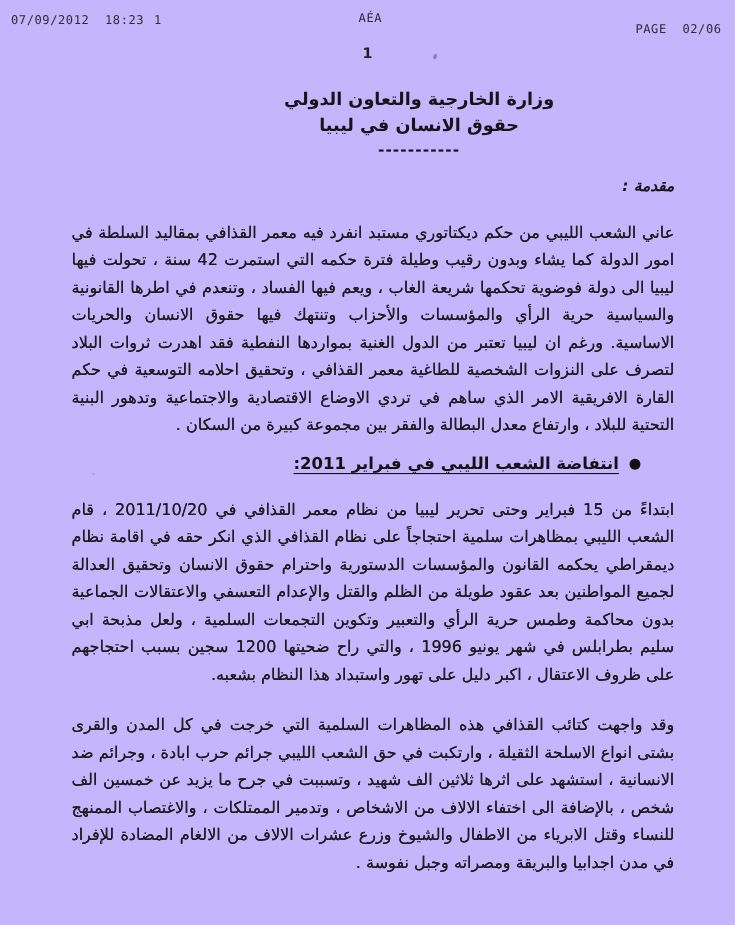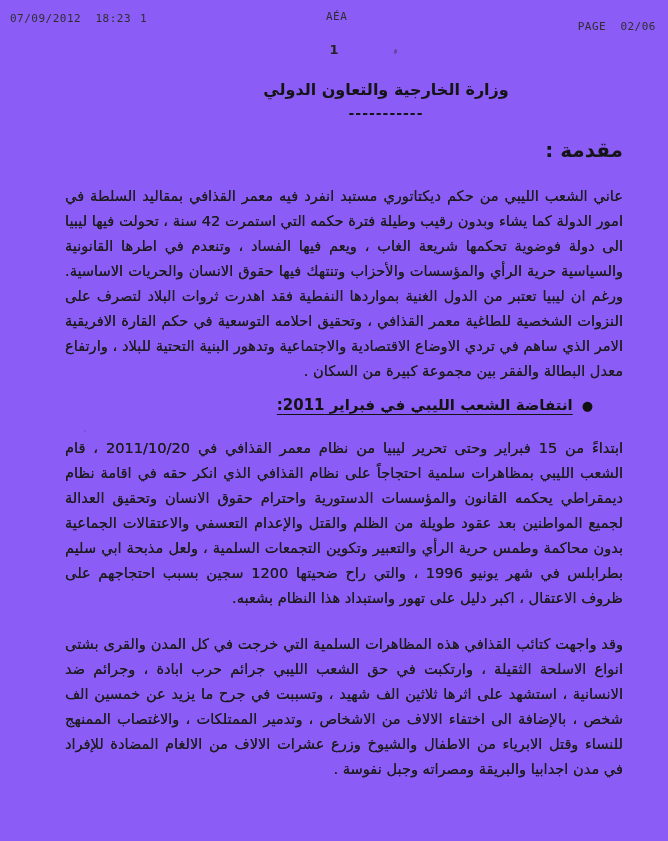--- a/index.html
+++ b/index.html
@@ -1,20 +1,20 @@
 <!DOCTYPE html>
 <html lang="ar"><head>
 <meta charset="utf-8">
 <style>
   html,body{margin:0;padding:0;background:#e8e8e8;}
   .page{
     position:relative;
     width:668px;height:841px;
     margin:0 auto;
-    background:#8b5cf6;
+    background:#c4b5fd;
     overflow:hidden;
     font-family:"DejaVu Sans",sans-serif;
     color:#1b1b1d;
     box-shadow:0 0 4px rgba(0,0,0,.25);
   }
   
   .fax-header span{
     position:absolute;
     font-family:"DejaVu Sans Mono",monospace;
     font-size:11px;
@@ -28,44 +28,45 @@
   .fh-right{top:20px;right:12px;margin-left:44px;}
   
   .page-number{
     position:absolute;top:42px;left:0;right:0;
     text-align:center;
     font-size:13px;font-weight:bold;color:#222;
   }
   
   .doc{
     position:absolute;
-    top:78px;right:45px;left:65px;
+    top:78px;right:55px;left:65px;
     direction:rtl;
     text-align:right;
   }
   .title-block{
     text-align:center;
     font-weight:bold;
     font-size:16px;
     line-height:24px;
     transform:translateX(42px);
     color:#151517;
   }
   .title-block .divider{
     font-size:14px;
     letter-spacing:1px;
     line-height:18px;
     margin-top:2px;
     direction:ltr;
   }
   .sec-heading{
     font-weight:bold;
-    font-size:20px;
+    font-size:14px;
     margin-top:16px;
     color:#151517;
+    font-style:italic;
   }
   .body-par{
     margin:21px 0 0 0;
     font-size:14.6px;
     line-height:25px;
     text-align:justify;
     text-justify:inter-word;
     color:#1d1d1f;
     text-shadow:0 0 .3px currentColor;
   }
@@ -105,20 +106,21 @@
     <span class="fh-center">AÉA</span>
     <span class="fh-right">PAGE  02/06</span>
   </div>
 
   <div class="page-number">1</div>
 
   <div class="doc">
 
     <div class="title-block">
       <div>وزارة الخارجية والتعاون الدولي</div>
+      <div>حقوق الانسان في ليبيا</div>
       <div class="divider">-----------</div>
     </div>
 
     <div class="sec-heading">مقدمة :</div>
 
     <p class="body-par">عاني الشعب الليبي من حكم ديكتاتوري مستبد انفرد فيه معمر القذافي بمقاليد السلطة في امور الدولة كما يشاء وبدون رقيب وطيلة فترة حكمه التي استمرت 42 سنة ، تحولت فيها ليبيا الى دولة فوضوية تحكمها شريعة الغاب ، ويعم فيها الفساد ، وتنعدم في اطرها القانونية والسياسية حرية الرأي والمؤسسات والأحزاب وتنتهك فيها حقوق الانسان والحريات الاساسية. ورغم ان ليبيا تعتبر من الدول الغنية بمواردها النفطية  فقد اهدرت ثروات البلاد لتصرف على النزوات الشخصية للطاغية معمر القذافي ، وتحقيق احلامه التوسعية في حكم القارة الافريقية الامر الذي ساهم في تردي الاوضاع الاقتصادية والاجتماعية وتدهور البنية التحتية للبلاد ، وارتفاع معدل البطالة والفقر بين مجموعة كبيرة من السكان .</p>
 
     <div class="bullet-heading">
       <span class="bullet">●</span>
       <span class="bh-text">انتفاضة الشعب الليبي في فبراير 2011:</span>

